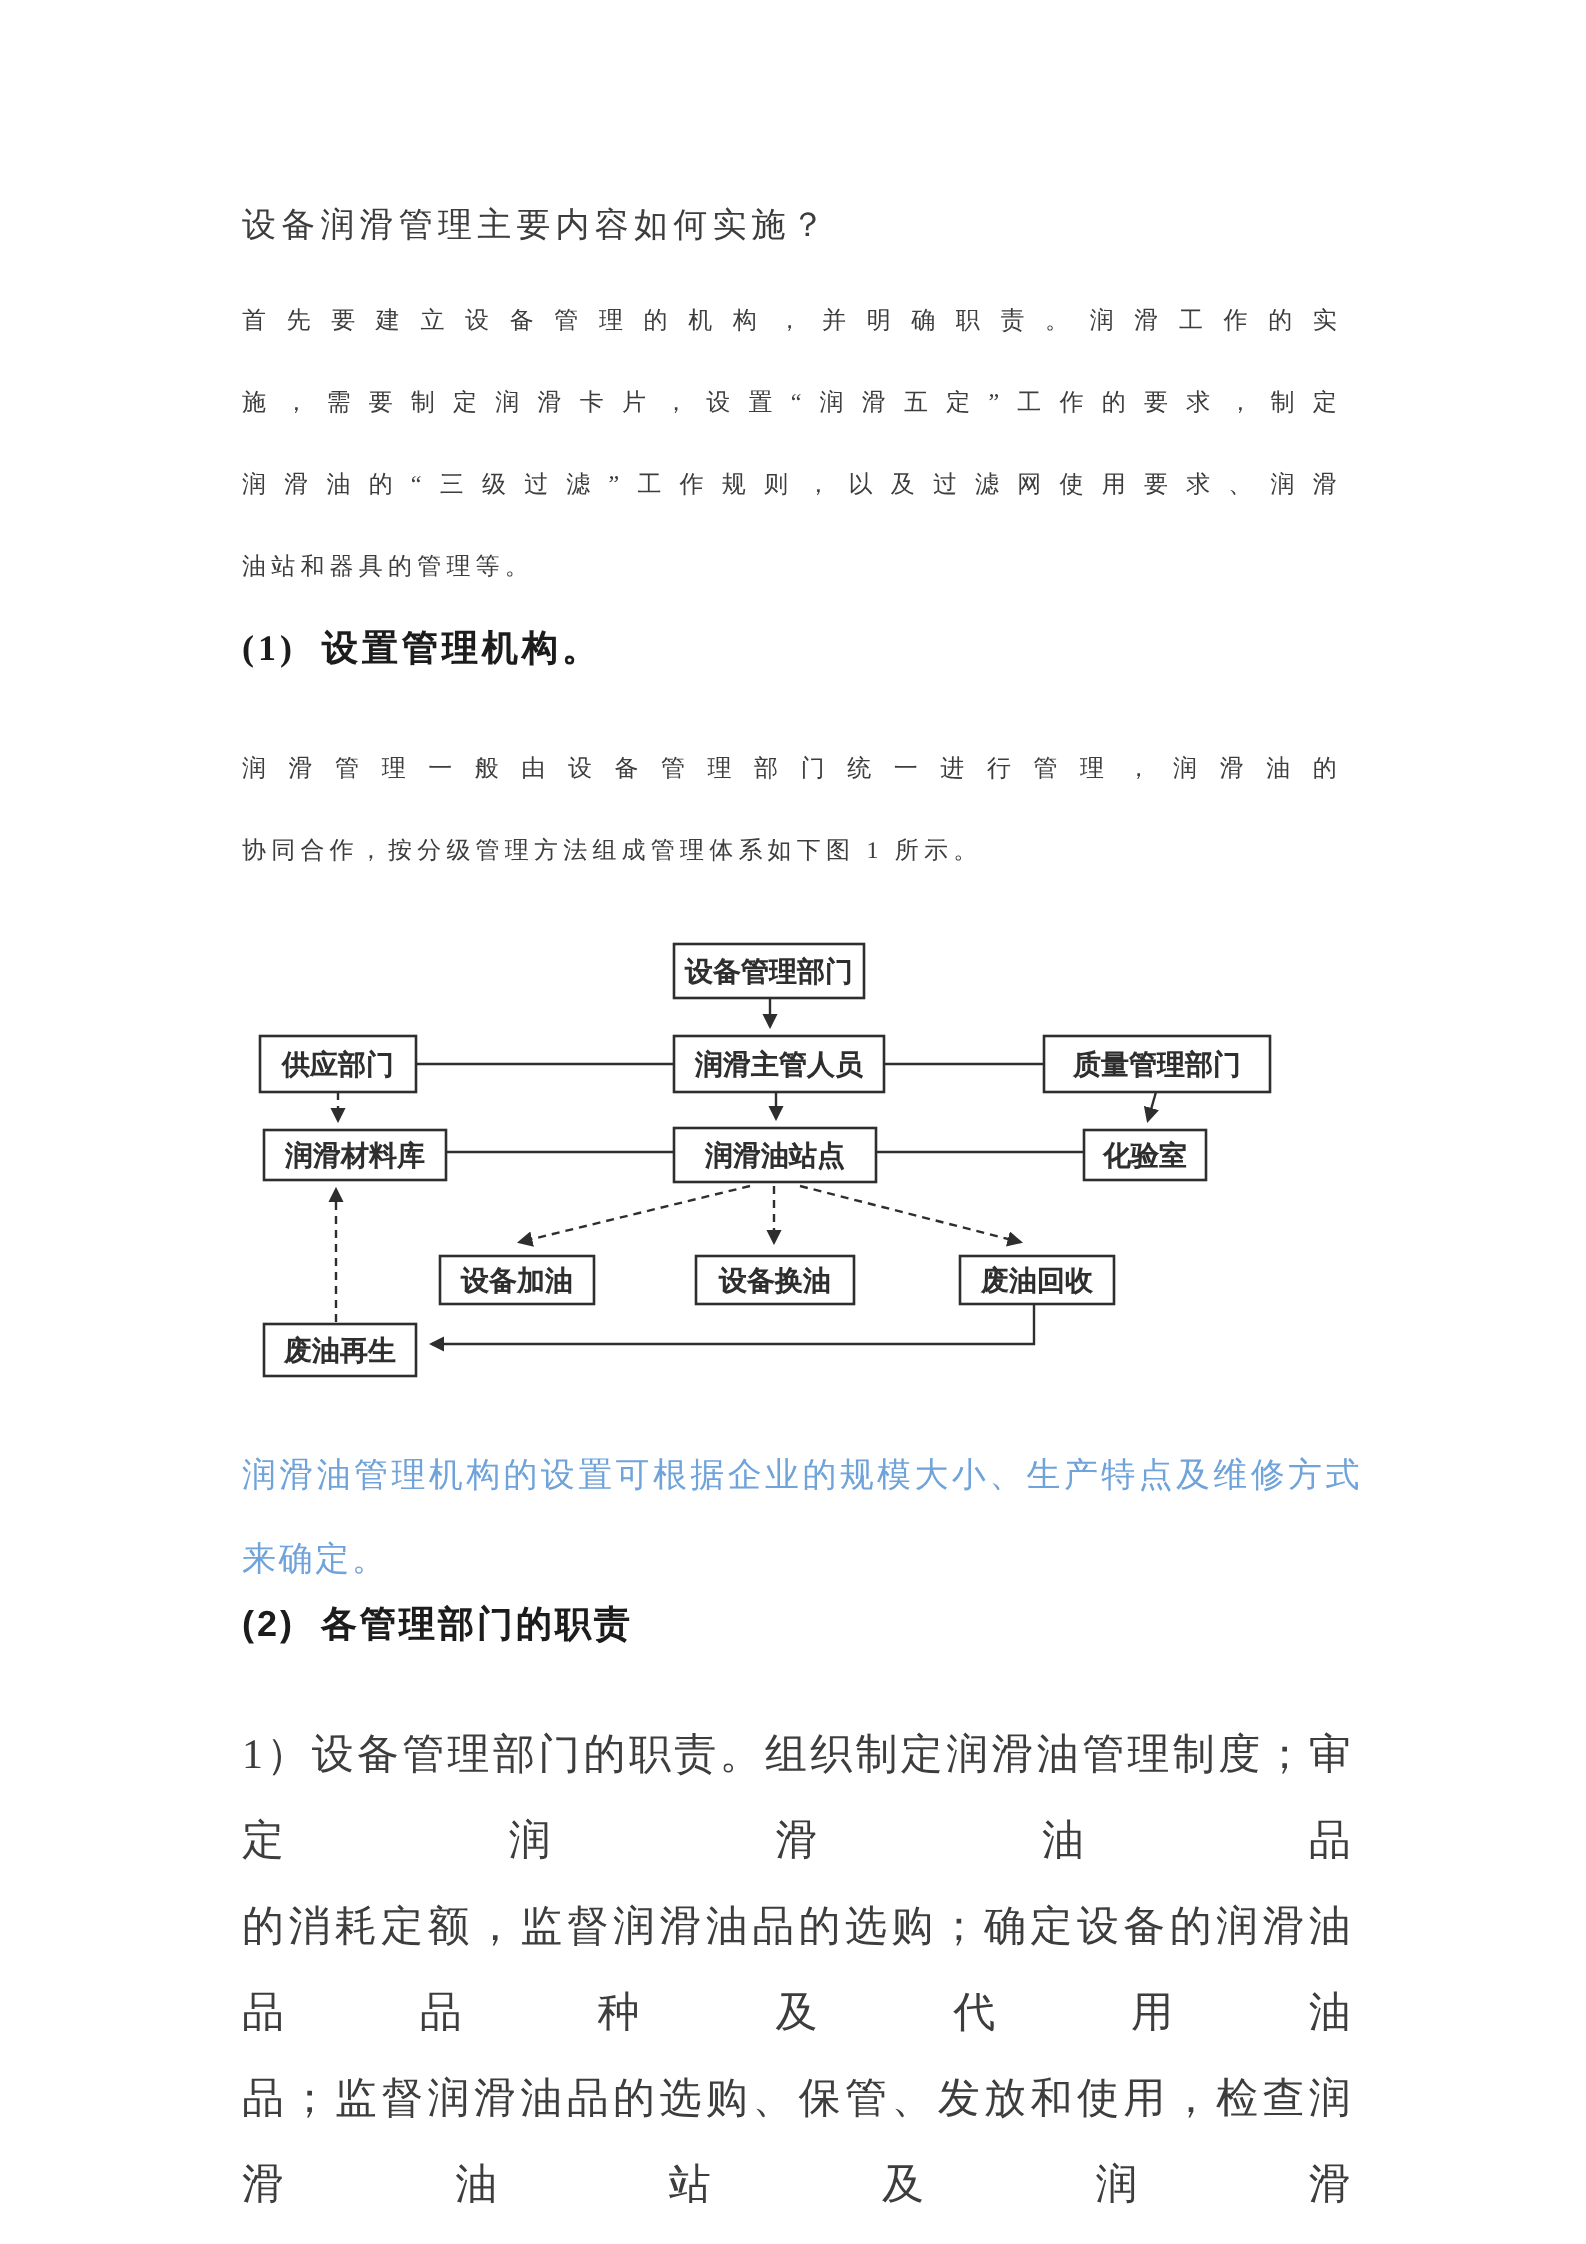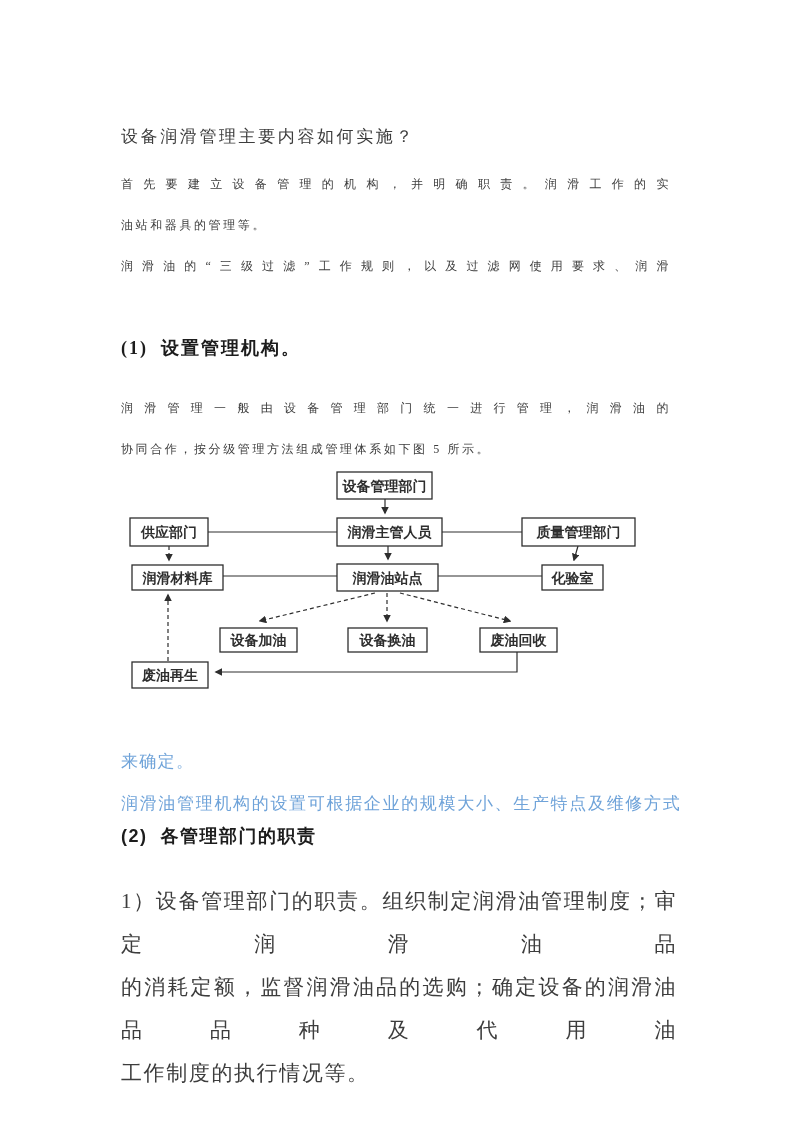--- a/index.html
+++ b/index.html
@@ -11,21 +11,21 @@
   *{margin:0;padding:0;box-sizing:border-box;}
   html,body{background:#ffffff;}
   .page{
     position:relative;
     width:793px;height:1122px;
     background:#ffffff;
     font-family:"Liberation Serif","DejaVu Serif",serif;
     color:var(--body-text);
     overflow:hidden;
   }
-  .block{position:absolute;left:121px;margin-top:24px;}
+  .block{position:absolute;left:121px;}
   .title{
     top:101px;
     font-size:17px;line-height:24px;letter-spacing:2.6px;
     white-space:pre-wrap;
   }
   .para-std{width:550px;}
   .para-std .line{
     font-size:12px;line-height:41px;letter-spacing:2.6px;
     white-space:pre-wrap;
   }
@@ -76,29 +76,30 @@
 </style>
 </head>
 <body>
 
 <div class="page">
 
   <div class="block title">设备润滑管理主要内容如何实施？</div>
 
   <div class="block para-std para-intro">
     <div class="line fill">首先要建立设备管理的机构，并明确职责。润滑工作的实</div>
+    <div class="line fill">施，需要制定润滑卡片，设置“润滑五定”工作的要求，制定</div>
+    <div class="line fill">润滑油的“三级过滤”工作规则，以及过滤网使用要求、润滑</div>
     <div class="line">油站和器具的管理等。</div>
-    <div class="line fill">润滑油的“三级过滤”工作规则，以及过滤网使用要求、润滑</div>
   </div>
 
   <div class="block heading-1">(1)  设置管理机构。</div>
 
   <div class="block para-std para-org">
     <div class="line fill">润滑管理一般由设备管理部门统一进行管理，润滑油的</div>
-    <div class="line">协同合作，按分级管理方法组成管理体系如下图 5 所示。</div>
+    <div class="line">协同合作，按分级管理方法组成管理体系如下图 1 所示。</div>
   </div>
 
   <svg class="figure" width="520" height="232" viewBox="0 0 520 232">
     <defs>
       <marker id="ah" viewBox="0 0 10 10" refX="8" refY="5" markerWidth="6.5" markerHeight="6.5" orient="auto">
         <path d="M0,0 L10,5 L0,10 z" fill="#2e2e2e"></path>
       </marker>
     </defs>
 
     <path class="edge" d="M260,33 V47" marker-end="url(#ah)"></path>
@@ -155,25 +156,26 @@
       <rect x="355" y="162" width="77" height="24"></rect>
       <text x="393.5" y="179">废油回收</text>
     </g>
     <g>
       <rect x="7" y="196" width="76" height="26"></rect>
       <text x="45" y="214">废油再生</text>
     </g>
   </svg>
 
   <div class="block note">
+    <div class="line fill">润滑油管理机构的设置可根据企业的规模大小、生产特点及维修方式</div>
     <div class="line">来确定。</div>
-    <div class="line fill">润滑油管理机构的设置可根据企业的规模大小、生产特点及维修方式</div>
   </div>
 
   <div class="block heading-2">(2)  各管理部门的职责</div>
 
   <div class="block para-tight">
     <div class="line fill">1）设备管理部门的职责。组织制定润滑油管理制度；审定润滑油品</div>
     <div class="line fill">的消耗定额，监督润滑油品的选购；确定设备的润滑油品品种及代用油</div>
+    <div class="line fill">品；监督润滑油品的选购、保管、发放和使用，检查润滑油站及润滑</div>
     <div class="line">工作制度的执行情况等。</div>
   </div>
 
 </div>
 
 </body></html>

